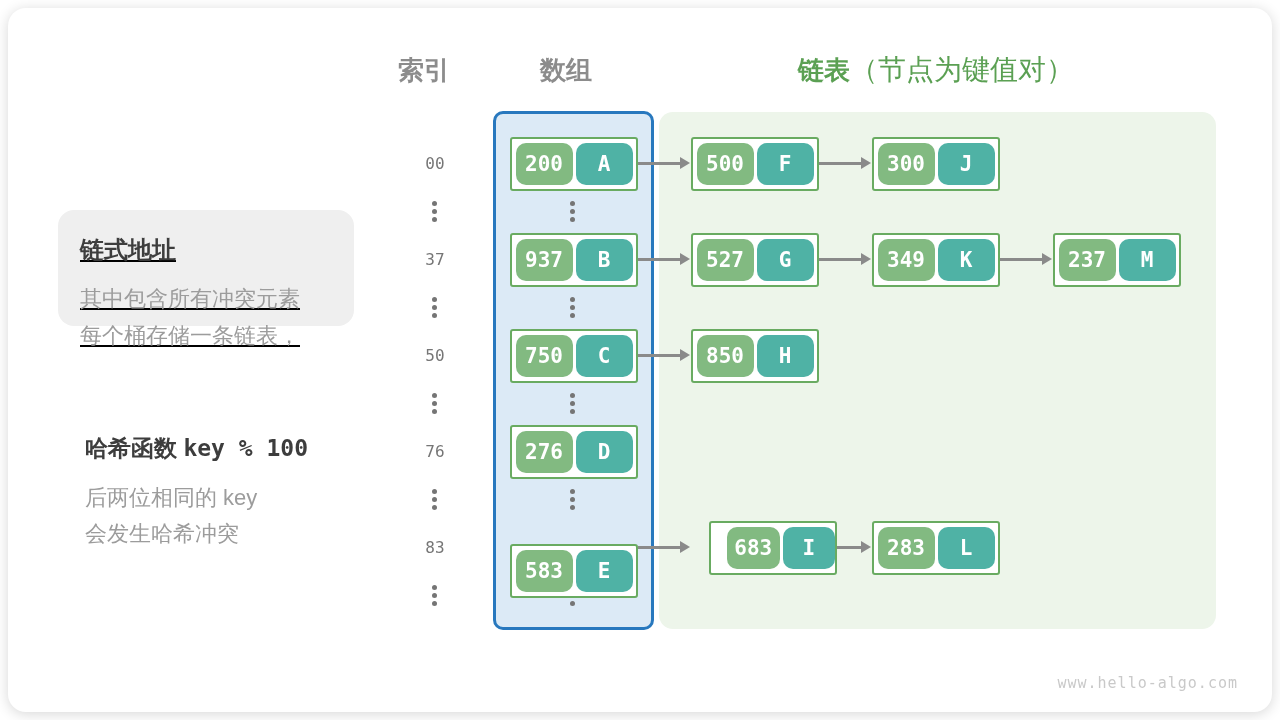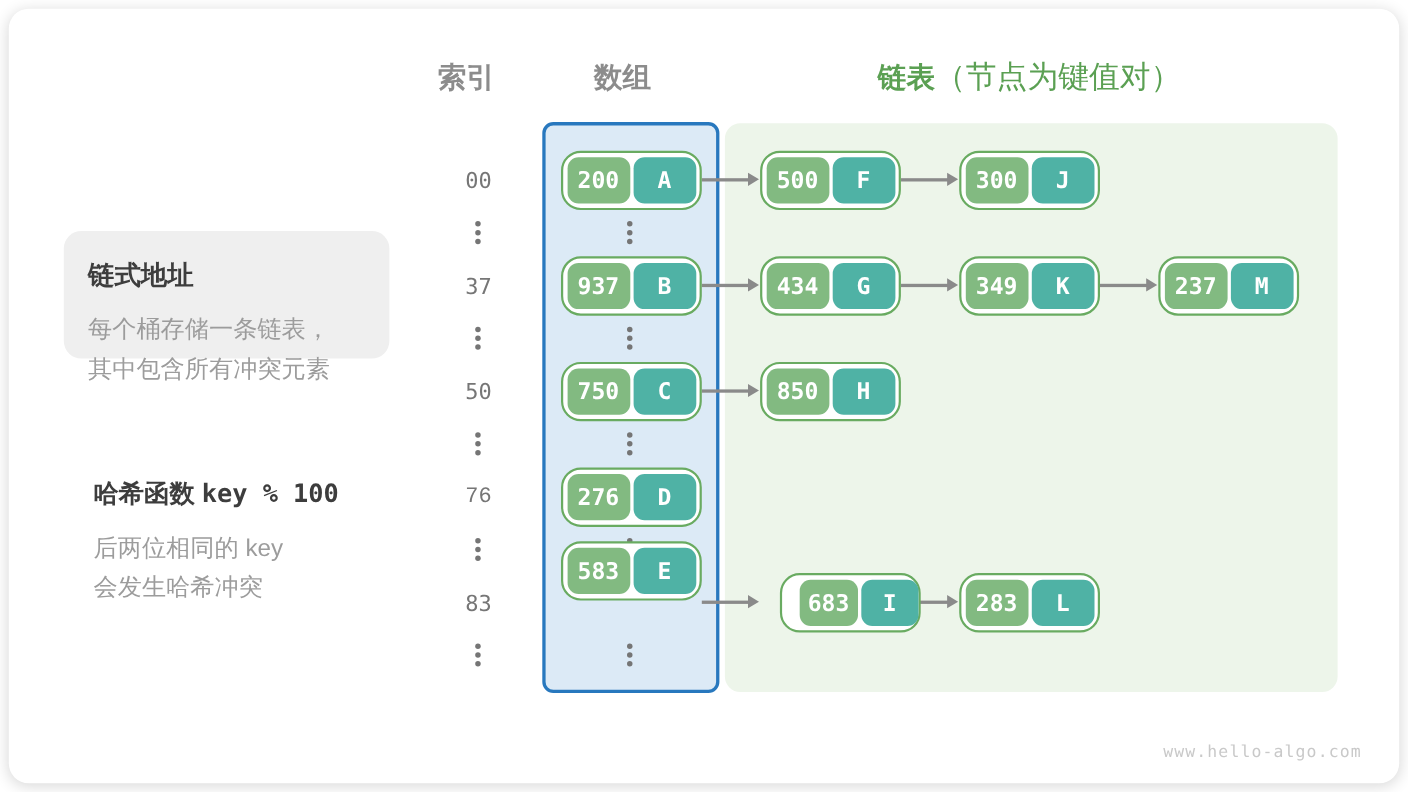--- a/index.html
+++ b/index.html
@@ -8,41 +8,41 @@
         border-radius:18px;box-shadow:0 2px 14px rgba(0,0,0,.16);}
   .stage{position:absolute;left:0;top:0;width:1280px;height:720px;}
 
   
   .hdr{position:absolute;top:55px;font-size:26px;font-weight:bold;color:#8C8C8C;white-space:nowrap;line-height:30px;}
   .hdr-list{color:var(--list-header);}
   .hdr-list .note{font-weight:normal;font-size:28px;}
 
   
   .info-box{position:absolute;left:58px;top:210px;width:296px;height:116px;background:#EFEFEF;
-            border-radius:16px;box-sizing:border-box;padding:24px 28px 0 22px;}
+            border-radius:16px;box-sizing:border-box;padding:24px 28px 0 22px;text-decoration:underline;}
   .info-title{font-size:24px;font-weight:bold;color:#3D3D3D;margin-bottom:14px;}
   .info-line{font-size:22px;color:#9C9C9C;line-height:37px;white-space:nowrap;}
 
   
   .hash-note{position:absolute;left:85px;top:433px;white-space:nowrap;}
   .hash-title{font-size:23px;font-weight:bold;color:#3D3D3D;margin-bottom:16px;}
   .hash-title .code{font-family:"DejaVu Sans Mono",monospace;font-weight:bold;}
   .hash-line{font-size:22px;color:#9C9C9C;line-height:36px;}
 
   
   .array-region{position:absolute;left:493px;top:111px;width:161px;height:519px;box-sizing:border-box;
                 background:var(--array-fill);border:3px solid var(--array-border);border-radius:10px;z-index:1;}
   .chain-region{position:absolute;left:659px;top:112px;width:557px;height:517px;
                 background:var(--list-fill);border-radius:14px;z-index:0;}
 
   
   .idx{position:absolute;width:60px;text-align:center;font-family:"DejaVu Sans Mono",monospace;
-       font-size:20px;color:#767676;line-height:32px;z-index:2;}
+       font-size:16px;color:#767676;line-height:32px;z-index:2;}
   .node{position:absolute;width:128px;height:54px;box-sizing:border-box;background:#fff;
-        border:2px solid var(--node-border);border-radius:18px;display:flex;align-items:center;
+        border:2px solid var(--node-border);border-radius:3px;display:flex;align-items:center;
         justify-content:center;gap:3px;z-index:3;}
   .cell{width:57px;height:42px;border-radius:10px;display:flex;align-items:center;justify-content:center;
         color:#fff;font-family:"DejaVu Sans Mono",monospace;font-size:21px;font-weight:bold;}
   .cell.key{background:var(--key-cell);}
   .cell.val{background:var(--value-cell);}
   .arrow{position:absolute;width:43px;height:3px;background:var(--arrow);z-index:2;}
   .arrow::after{content:"";position:absolute;left:42px;top:-5px;width:0;height:0;
                 border-left:10px solid var(--arrow);border-top:6px solid transparent;border-bottom:6px solid transparent;}
   .vdots{position:absolute;display:flex;flex-direction:column;gap:3px;z-index:2;}
   .vdots i{width:5px;height:5px;border-radius:50%;background:#757575;}
@@ -61,22 +61,22 @@
   <div class="chain-region"></div>
 
   <div class="hdr" style="left:398px">索引</div>
   <div class="hdr" style="left:540px">数组</div>
   <div class="hdr hdr-list" style="left:798px">
     <span>链表</span><span class="note">（节点为键值对）</span>
   </div>
 
   <div class="info-box">
     <div class="info-title">链式地址</div>
+    <div class="info-line">其中包含所有冲突元素</div>
     <div class="info-line">每个桶存储一条链表，</div>
-    <div class="info-line">其中包含所有冲突元素</div>
   </div>
 
   <div class="hash-note">
     <div class="hash-title">
       <span>哈希函数</span>
       <span class="code">key % 100</span>
     </div>
     <div class="hash-line">后两位相同的 key</div>
     <div class="hash-line">会发生哈希冲突</div>
   </div>
@@ -107,21 +107,21 @@
         <i></i>
         <i></i>
       </div>
       <div class="idx" style="left: 405px; top: 244px;">37</div>
       <div class="node" style="left: 510px; top: 233px;">
         <div class="cell key">937</div>
         <div class="cell val">B</div>
       </div>
       <div class="arrow" style="left: 638px; top: 258px;"></div>
       <div class="node" style="left: 691px; top: 233px;">
-        <div class="cell key">434</div>
+        <div class="cell key">527</div>
         <div class="cell val">G</div>
       </div>
       <div class="arrow" style="left: 819px; top: 258px;"></div>
       <div class="node" style="left: 872px; top: 233px;">
         <div class="cell key">349</div>
         <div class="cell val">K</div>
       </div>
       <div class="arrow" style="left: 1000px; top: 258px;"></div>
       <div class="node" style="left: 1053px; top: 233px;">
         <div class="cell key">237</div>
@@ -150,37 +150,37 @@
       <div class="vdots" style="left: 432px; top: 393px;">
         <i></i>
         <i></i>
         <i></i>
       </div>
       <div class="vdots" style="left: 570px; top: 393px;">
         <i></i>
         <i></i>
         <i></i>
       </div>
-      <div class="idx" style="left: 405px; top: 436px; font-family: Liberation Mono, monospace;">76</div>
+      <div class="idx" style="left: 405px; top: 436px;">76</div>
       <div class="node" style="left: 510px; top: 425px;">
         <div class="cell key">276</div>
         <div class="cell val">D</div>
       </div>
       <div class="vdots" style="left: 432px; top: 489px;">
         <i></i>
         <i></i>
         <i></i>
       </div>
       <div class="vdots" style="left: 570px; top: 489px;">
         <i></i>
         <i></i>
         <i></i>
       </div>
       <div class="idx" style="left: 405px; top: 532px;">83</div>
-      <div class="node" style="left: 510px; top: 492px;">
+      <div class="node" style="left: 510px; top: 544px;">
         <div class="cell key">583</div>
         <div class="cell val">E</div>
       </div>
       <div class="arrow" style="left: 638px; top: 546px;"></div>
       <div class="node" style="left: 709px; top: 521px; padding-left: 16px;">
         <div class="cell key">683</div>
         <div class="cell val">I</div>
       </div>
       <div class="arrow" style="left: 819px; top: 546px;"></div>
       <div class="node" style="left: 872px; top: 521px;">

